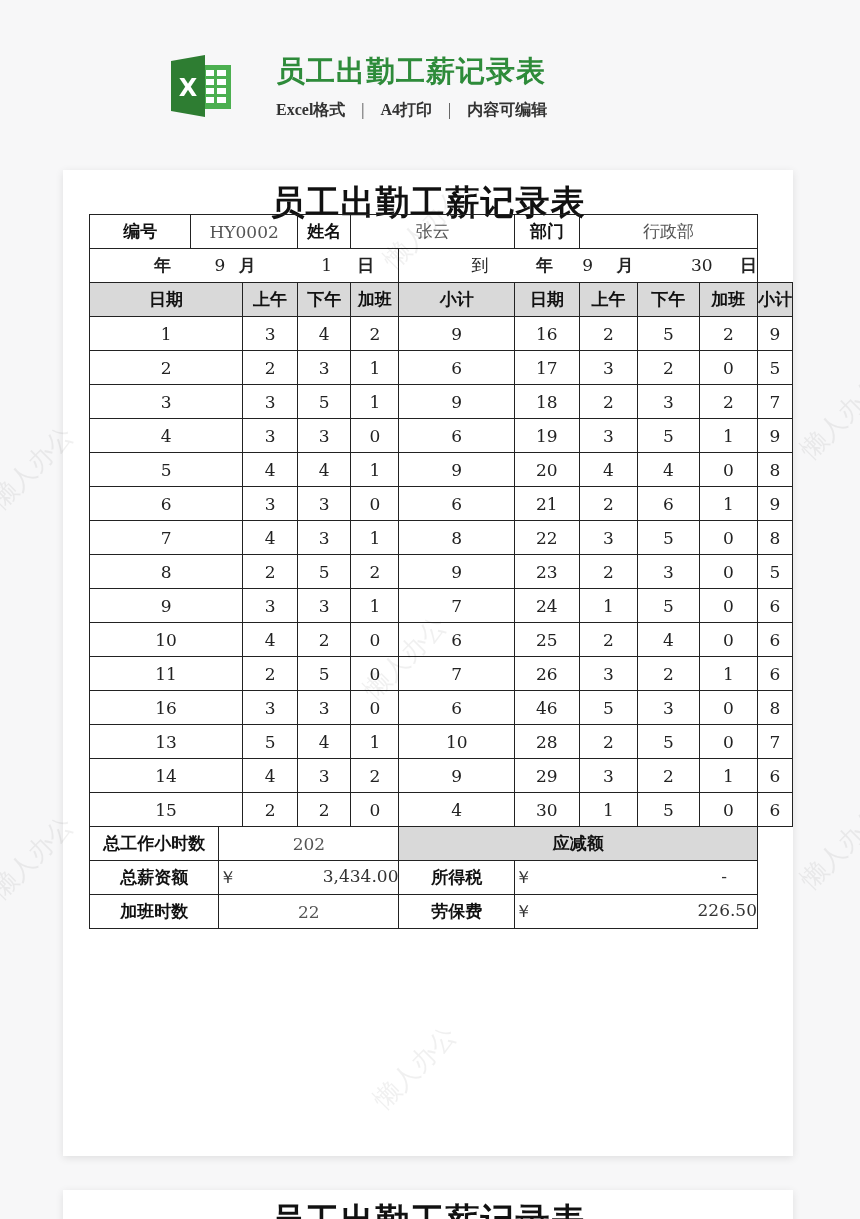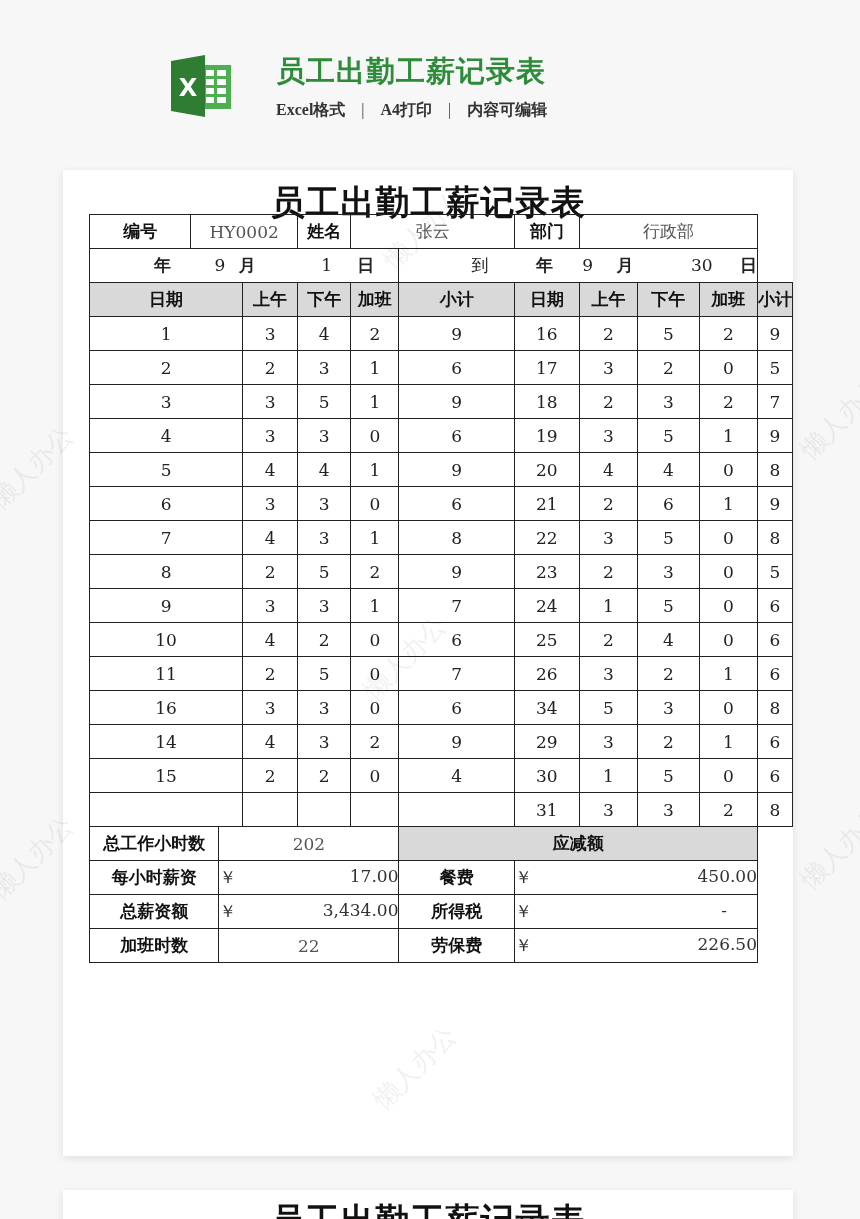--- a/index.html
+++ b/index.html
@@ -237,27 +237,39 @@
           <td>2</td>
           <td>1</td>
           <td>6</td>
         </tr>
         <tr>
           <td colspan="3">16</td>
           <td>3</td>
           <td>3</td>
           <td>0</td>
           <td>6</td>
-          <td>34</td>
+          <td>46</td>
           <td>5</td>
           <td>3</td>
           <td>0</td>
           <td>8</td>
         </tr>
         <tr>
+          <td colspan="3">13</td>
+          <td>5</td>
+          <td>4</td>
+          <td>1</td>
+          <td>10</td>
+          <td>28</td>
+          <td>2</td>
+          <td>5</td>
+          <td>0</td>
+          <td>7</td>
+        </tr>
+        <tr>
           <td colspan="3">14</td>
           <td>4</td>
           <td>3</td>
           <td>2</td>
           <td>9</td>
           <td>29</td>
           <td>3</td>
           <td>2</td>
           <td>1</td>
           <td>6</td>
@@ -266,50 +278,26 @@
           <td colspan="3">15</td>
           <td>2</td>
           <td>2</td>
           <td>0</td>
           <td>4</td>
           <td>30</td>
           <td>1</td>
           <td>5</td>
           <td>0</td>
           <td>6</td>
-        </tr>
-        <tr>
-          <td colspan="3"></td>
-          <td></td>
-          <td></td>
-          <td></td>
-          <td></td>
-          <td>31</td>
-          <td>3</td>
-          <td>3</td>
-          <td>2</td>
-          <td>8</td>
         </tr>
         <tr>
     <td colspan="2" class="lbl">总工作小时数</td>
     <td colspan="4" class="val">202</td>
     <td colspan="5" class="hd">应减额</td>
   </tr>
-        <tr>
-      <td colspan="2" class="lbl">每小时薪资</td>
-      <td colspan="4" class="money">
-            <span class="cur">￥</span>
-            <span class="amt">17.00</span>
-          </td>
-      <td class="lbl">餐费</td>
-      <td colspan="4" class="money">
-            <span class="cur">￥</span>
-            <span class="amt">450.00</span>
-          </td>
-    </tr>
         <tr>
       <td colspan="2" class="lbl">总薪资额</td>
       <td colspan="4" class="money">
             <span class="cur">￥</span>
             <span class="amt">3,434.00</span>
           </td>
       <td class="lbl">所得税</td>
       <td colspan="4" class="money">
             <span class="cur">￥</span>
             <span class="amt" style="margin-right:30px">-</span>

